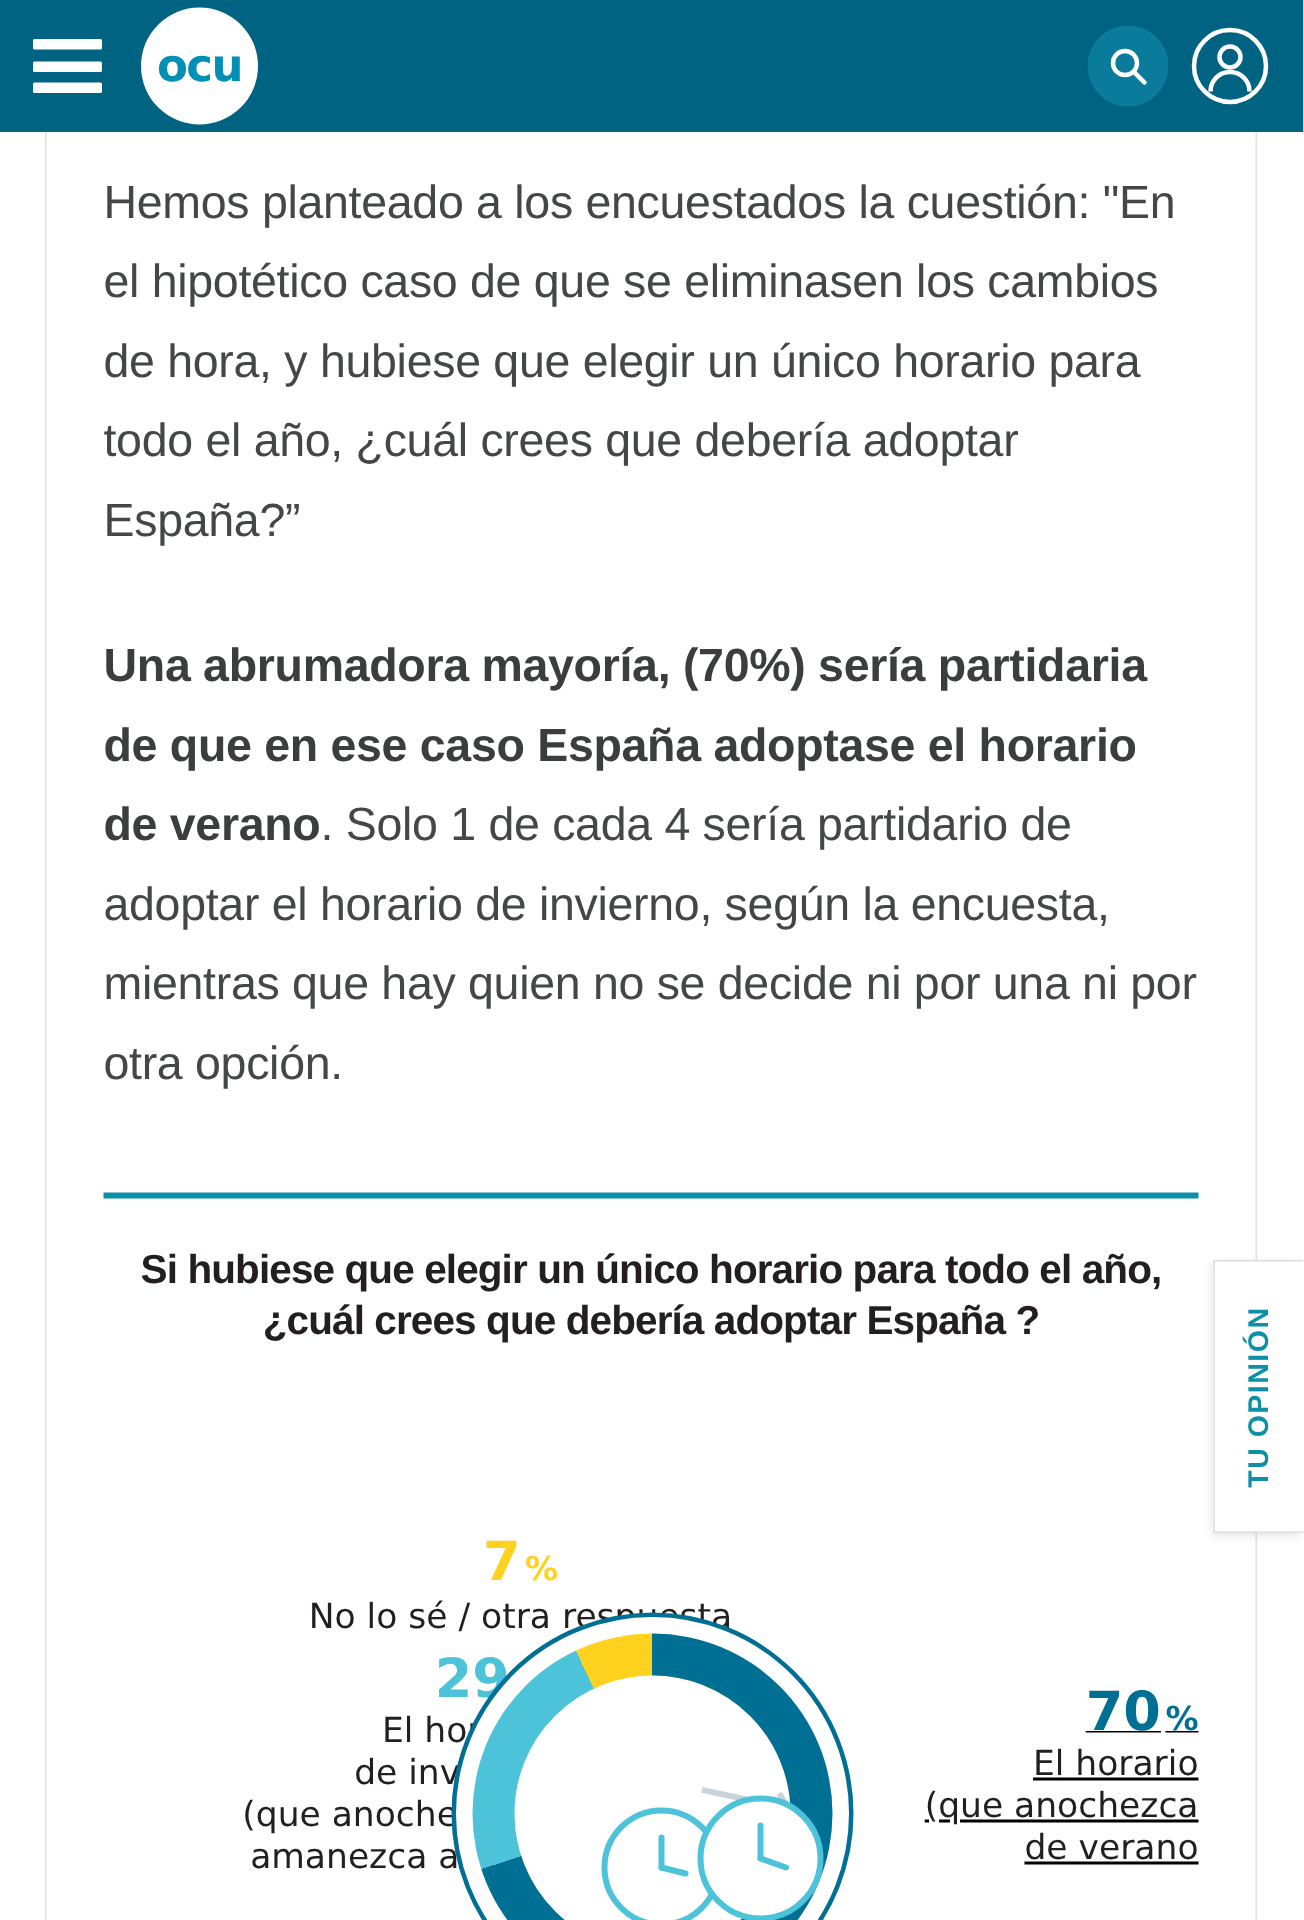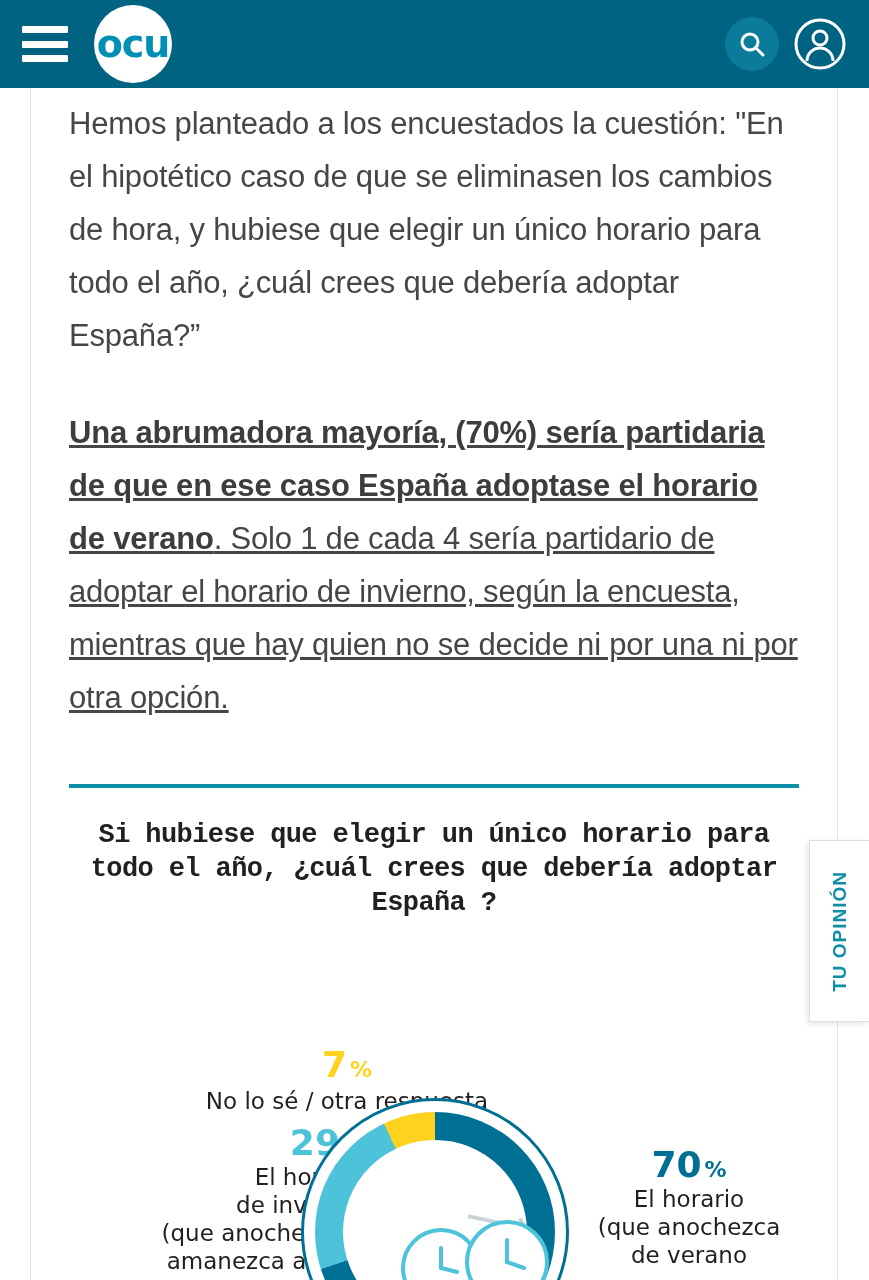--- a/index.html
+++ b/index.html
@@ -44,21 +44,21 @@
     height: 78px;
     border-radius: 50%;
     background: #ffffff;
     margin-left: 26px;
     display: flex;
     align-items: center;
     justify-content: center;
   }
   .logo-text {
     color: #0090b5;
-    font-size: 38px;
+    font-size: 30px;
     font-weight: bold;
     letter-spacing: -1px;
     font-family: "DejaVu Sans", sans-serif;
   }
   .header-right {
     margin-left: auto;
     display: flex;
     align-items: center;
     gap: 14px;
     margin-right: 22px;
@@ -95,40 +95,40 @@
   }
 
   .para {
     margin: 0;
     color: #444648;
     font-size: 31px;
     line-height: 53px;
     font-family: "Liberation Sans", sans-serif;
     letter-spacing: -0.2px;
   }
-  .para.first { padding-top: 9px; }
-  .para.second { margin-top: 44px; text-decoration: underline; }
+  .para.first { padding-top: 20px; }
+  .para.second { margin-top: 44px; }
   .para b { font-weight: bold; color: #3b3d3f; }
 
   
   .infographic {
     margin-top: 60px;
     border-top: 4px solid #0d8fa8;
     border-bottom: 4px solid #0d8fa8;
     padding: 24px 0 18px 0;
     position: relative;
     height: 500px;
   }
   .info-title {
     text-align: center;
     color: #231f20;
     font-size: 27px;
     line-height: 34px;
     font-weight: bold;
-    font-family: Liberation Mono, monospace;
+    font-family: Liberation Sans, sans-serif;
     padding: 6px 10px 0 10px;
     letter-spacing: -0.6px;
   }
   .chart-area {
     position: relative;
     width: 730px;
     height: 400px;
     margin-top: 6px;
   }
 
@@ -141,21 +141,21 @@
   .lbl-yellow { color: #ffd21f; }
   .lbl-teal   { color: #4cc3d9; }
   .lbl-blue   { color: #006f94; }
 
   .lbl-desc { color: #231f20; font-size: 23px; line-height: 28px; }
 
   #unknown-label { left: 118px; top: 118px; width: 320px; text-align: center; }
   #unknown-label .pct-row { margin-bottom: 2px; }
 
   #winter-label { left: 46px; top: 196px; width: 250px; text-align: right; }
-  #summer-label { left: 510px; top: 218px; width: 220px; text-align: center; }
+  #summer-label { left: 510px; top: 218px; width: 220px; text-align: right; text-decoration: underline; }
 
   .donut-wrap {
     position: absolute;
     left: 232px;
     top: 172px;
     width: 268px;
     height: 268px;
   }
   .donut-outer {
     position: absolute;

